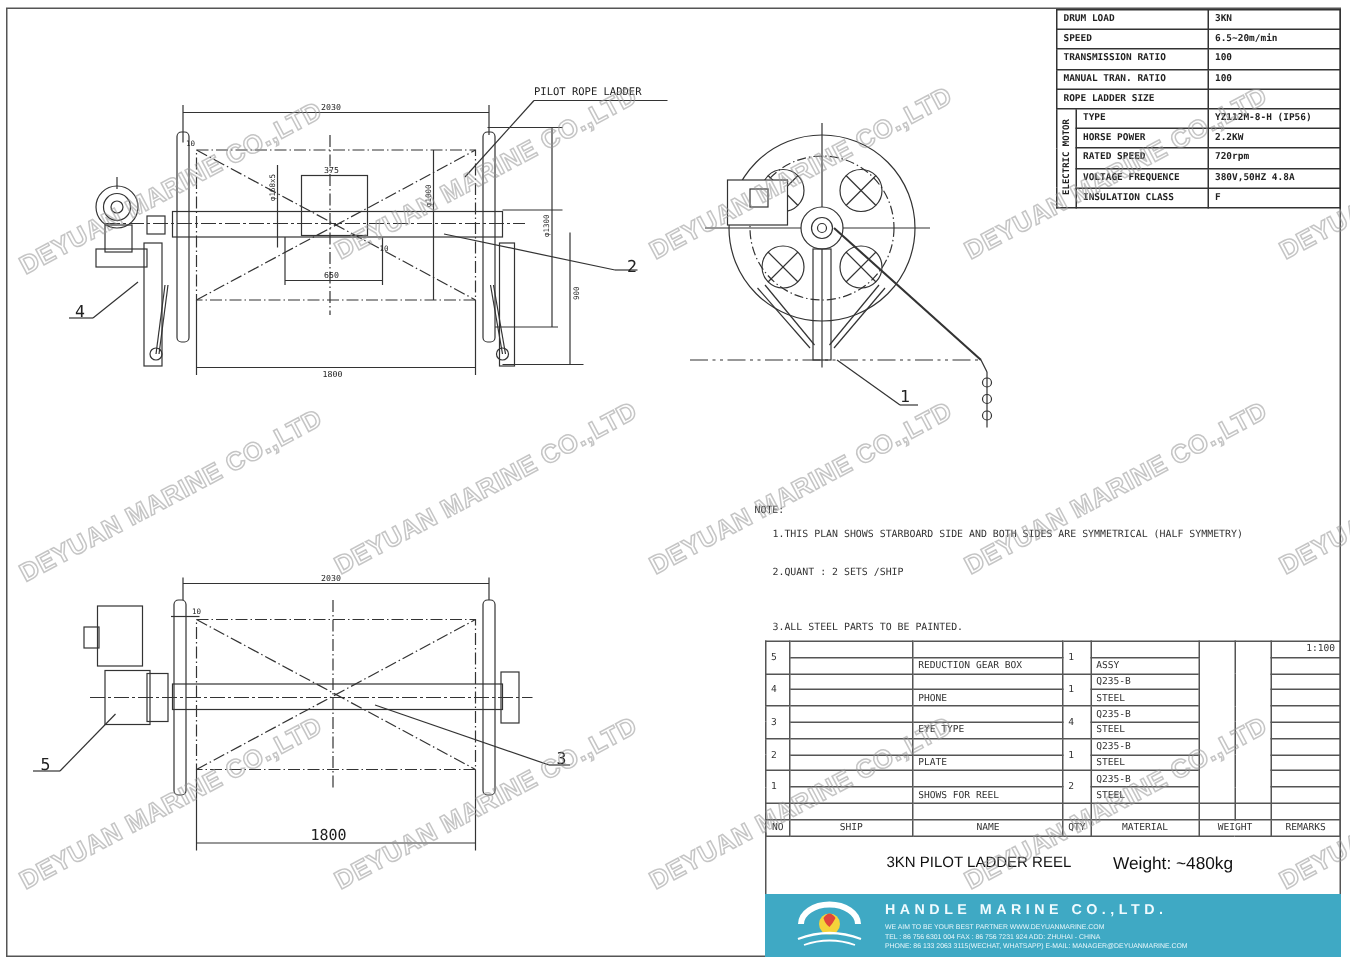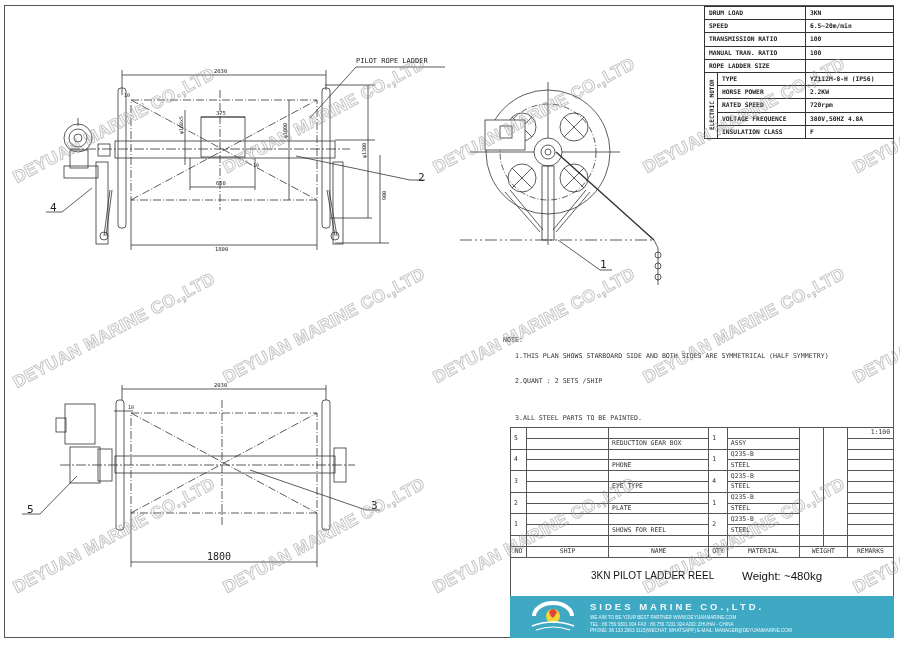--- a/index.html
+++ b/index.html
@@ -348,21 +348,21 @@
 </div>
 
 <div class="banner">
   <svg class="logo" viewBox="0 0 50 34">
     <path d="M6 16 A19 13 0 0 1 44 16" fill="none" stroke="#fff" stroke-width="4"></path>
     <circle cx="25" cy="16" r="7" fill="#f5d33a"></circle>
     <path d="M21 12 q4 -6 8 0 q-2 4 -4 6 q-3 -2 -4 -6z" fill="#e0453a"></path>
     <path d="M4 26 q21 -8 42 0" fill="none" stroke="#fff" stroke-width="1.5"></path>
     <path d="M8 30 q17 -6 34 0" fill="none" stroke="#fff" stroke-width="1.2"></path>
   </svg>
-  <div class="company">SIDES MARINE CO.,LTD.</div>
+  <div class="company">HANDLE MARINE CO.,LTD.</div>
   <div class="line" style="top:19px">WE AIM TO BE YOUR BEST PARTNER   WWW.DEYUANMARINE.COM</div>
   <div class="line" style="top:26px">TEL : 86 756 6301 004          FAX : 86 756 7231 924          ADD: ZHUHAI - CHINA</div>
   <div class="line" style="top:32px">PHONE: 86 133 2063 3115(WECHAT,  WHATSAPP)    E-MAIL: MANAGER@DEYUANMARINE.COM</div>
 </div>
 
 <div class="wm" style="left:10px;top:170px">DEYUAN MARINE CO.,LTD</div>
 <div class="wm" style="left:220px;top:160px">DEYUAN MARINE CO.,LTD</div>
 <div class="wm" style="left:430px;top:160px">DEYUAN MARINE CO.,LTD</div>
 <div class="wm" style="left:640px;top:160px">DEYUAN MARINE CO.,LTD</div>
 <div class="wm" style="left:850px;top:160px">DEYUAN MARINE CO.,LTD</div>

